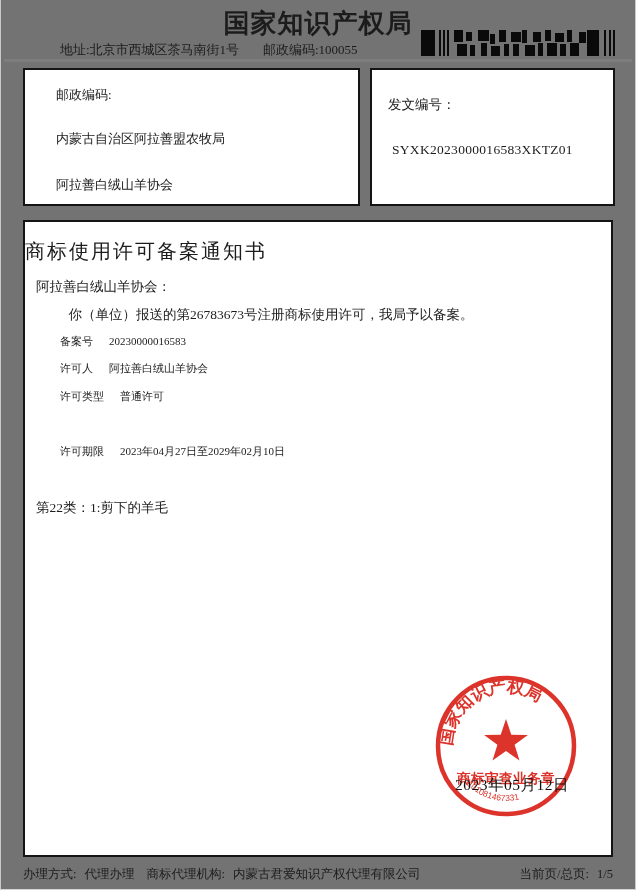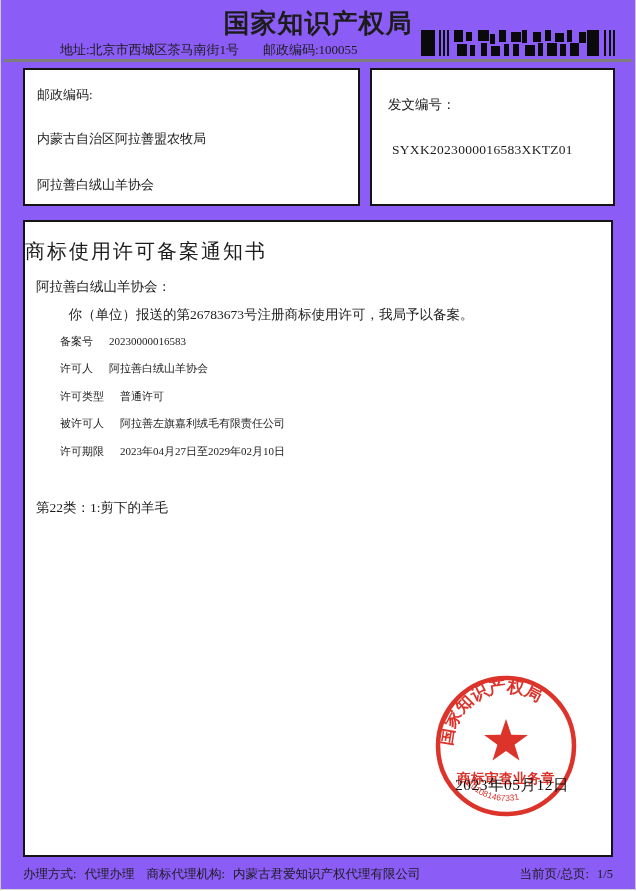--- a/index.html
+++ b/index.html
@@ -2,35 +2,35 @@
 <html><head>
 <meta charset="utf-8">
 <style>
   html,body{margin:0;padding:0;}
   body{
     width:636px;height:891px;background:#fdfdfd;
     font-family:"Liberation Serif","DejaVu Serif",serif;
     color:#1c1c1c;overflow:hidden;
   }
   .page{
-    position:relative;width:634px;height:889px;background:#8b5cf6;
+    position:relative;width:634px;height:889px;background:#737373;
     border-left:1px solid #c9c9c9;border-right:1px solid #c9c9c9;border-bottom:1px solid #d6d6d6;
   }
   .org-title{
     position:absolute;top:6px;left:0;width:100%;text-align:center;
     font-size:26px;font-weight:600;letter-spacing:1px;
   }
   .addr-line{position:absolute;top:41px;left:22px;font-size:13px;margin-left:37px;}
   .postal-line{position:absolute;top:41px;left:262px;font-size:13px;}
   .barcode{position:absolute;top:30px;left:420px;}
   .divider{position:absolute;top:59px;left:3px;width:628px;height:3px;background:#7d7d7d;}
   .box{position:absolute;border:2px solid #141414;background:#fff;}
   .box-recipient{left:22px;top:68px;width:333px;height:134px;}
   .box-docnum{left:369px;top:68px;width:241px;height:134px;}
-  .box-recipient .ln{position:absolute;left:12px;font-size:13px;}
+  .box-recipient .ln{position:absolute;left:31px;font-size:13px;}
   .box-recipient .l0{top:16px;}
   .box-recipient .l1{top:60px;}
   .box-recipient .l2{top:106px;}
   .box-docnum .lbl{position:absolute;left:16px;top:26px;font-size:13.5px;}
   .box-docnum .val{position:absolute;left:20px;top:72px;font-size:13.5px;letter-spacing:.3px;}
   .main-box{left:22px;top:220px;width:586px;height:633px;}
   .notice-title{position:absolute;top:16px;left:0;width:100%;text-align:left;font-size:20px;letter-spacing:2px;}
   .salutation{position:absolute;left:11px;top:56px;font-size:13.5px;}
   .body-line{position:absolute;left:11px;top:84px;width:540px;font-size:13.5px;text-indent:2.4em;font-family:Liberation Serif, serif;}
   .frow{position:absolute;left:35px;font-size:11px;white-space:nowrap;}
@@ -116,23 +116,20 @@
 
     <div class="frow f0">
       <span class="flabel">备案号</span><span>20230000016583</span>
     </div>
     <div class="frow f1">
       <span class="flabel">许可人</span><span>阿拉善白绒山羊协会</span>
     </div>
     <div class="frow f2">
       <span class="flabel">许可类型</span><span>普通许可</span>
     </div>
-    <div class="frow f3">
-      <span class="flabel">被许可人</span><span>阿拉善左旗嘉利绒毛有限责任公司</span>
-    </div>
     <div class="frow f4">
       <span class="flabel">许可期限</span><span>2023年04月27日至2029年02月10日</span>
     </div>
 
     <div class="goods-line">第22类：1:剪下的羊毛</div>
 
     <div class="seal">
       <svg width="160" height="160" viewBox="0 0 160 160" xmlns="http://www.w3.org/2000/svg">
         <defs>
           <path id="sealTopArc" d="M 27.8 93.9 A 54 54 0 1 1 132.2 93.9" fill="none"></path>

